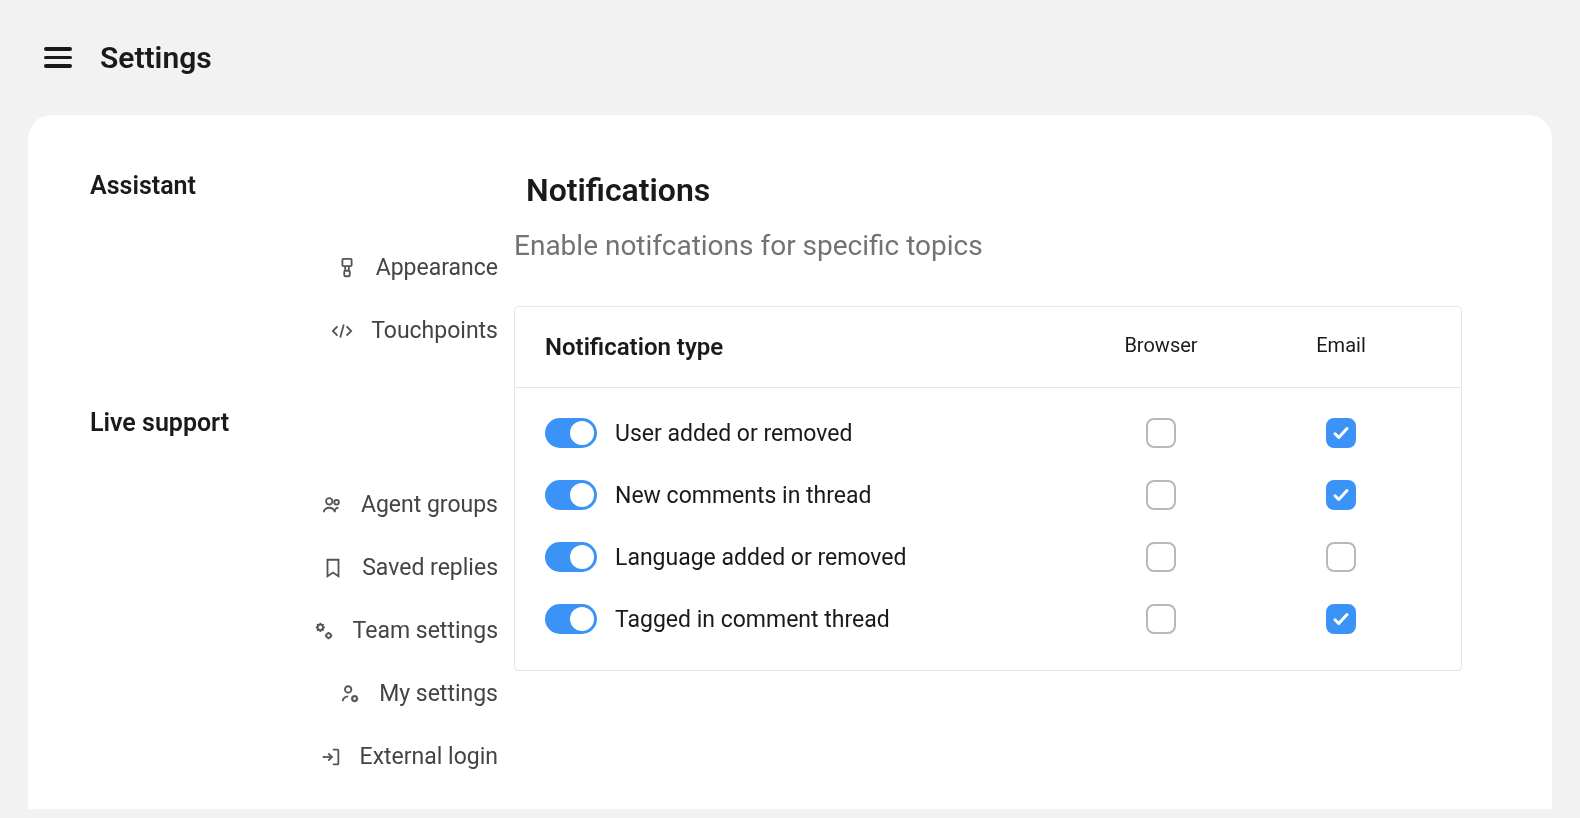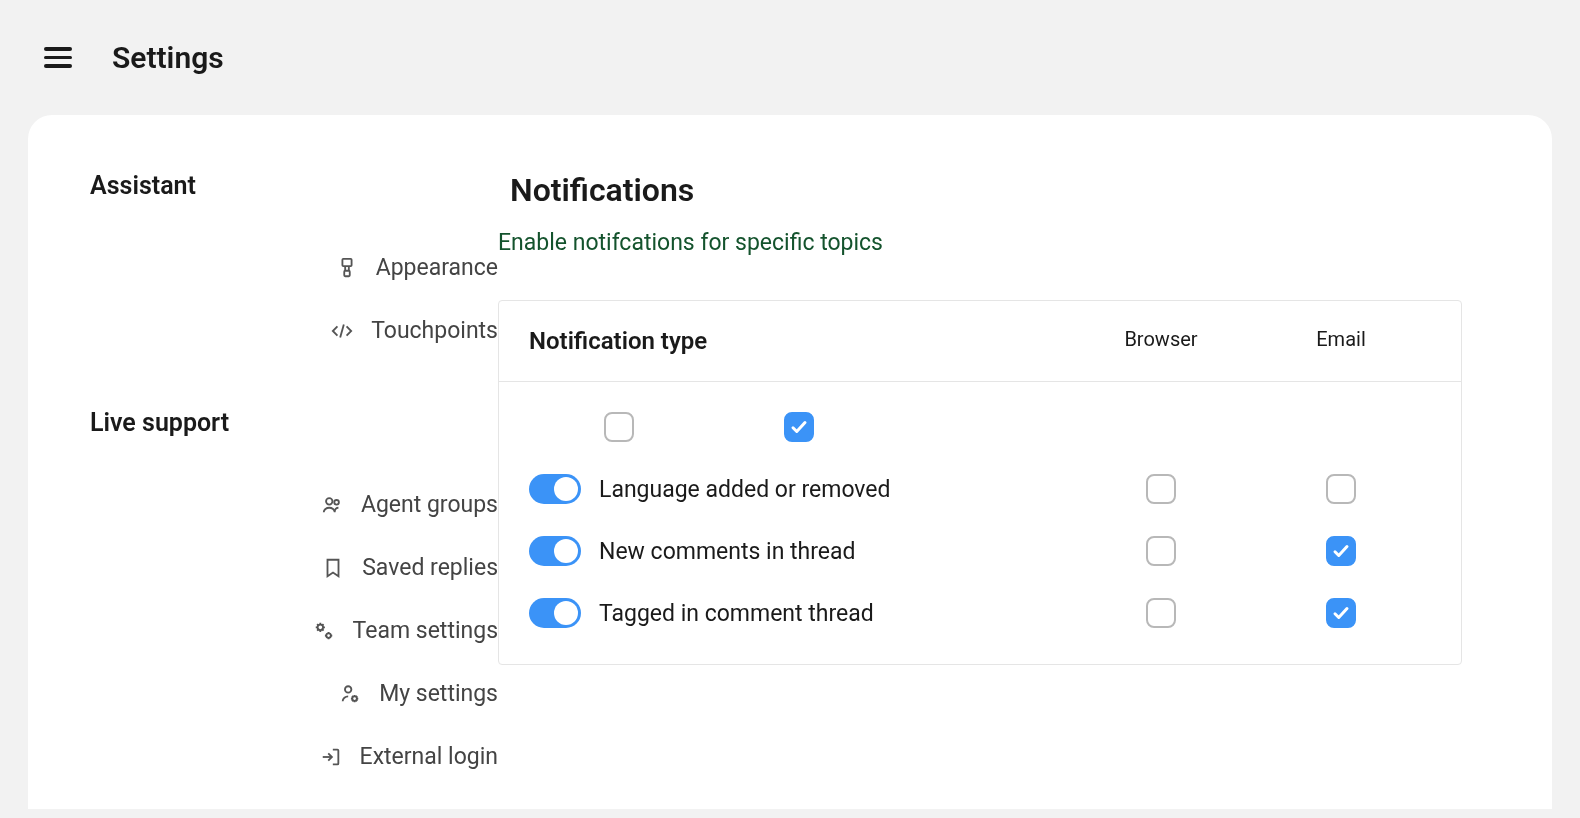--- a/index.html
+++ b/index.html
@@ -12,21 +12,21 @@
       background: #f2f2f2;
       color: #1a1a1a;
       width: 1580px;
       height: 818px;
       overflow: hidden;
     }
     .topbar {
       display: flex;
       align-items: center;
       padding: 40px 40px 40px 40px;
-      gap: 36px;
+      gap: 24px;
     }
     .hamburger {
       display: flex;
       flex-direction: column;
       gap: 5px;
       cursor: pointer;
       padding: 4px;
     }
     .hamburger span {
       width: 28px;
@@ -39,20 +39,21 @@
       font-weight: 600;
       color: #1a1a1a;
     }
     .main-card {
       background: #fff;
       border-radius: 24px 24px 0 0;
       margin: 0 28px;
       padding: 56px 0 0 0;
       height: calc(100% - 124px);
       display: flex;
+      gap: 16px;
     }
     .sidebar {
       width: 470px;
       padding-left: 62px;
     }
     .sidebar-section-title {
       font-size: 25px;
       font-weight: 650;
       color: #1a1a1a;
       margin-bottom: 36px;
@@ -87,22 +88,22 @@
       padding-right: 90px;
     }
     .content-title {
       font-size: 32px;
       font-weight: 650;
       color: #1a1a1a;
       margin-bottom: 20px;
       margin-left: 12px;
     }
     .content-subtitle {
-      font-size: 23px;
-      color: #14532d;
+      font-size: 28px;
+      color: #737373;
       margin-bottom: 44px;
     }
     .notif-table {
       border: 1px solid #e5e5e5;
       border-radius: 4px;
       overflow: hidden;
     }
     .notif-header {
       display: flex;
       padding: 26px 30px;
@@ -294,61 +295,67 @@
 
     <div class="notif-table">
       <div class="notif-header">
         <div class="notif-header-type">Notification type</div>
         <div class="notif-header-col">Browser</div>
         <div class="notif-header-col">Email</div>
       </div>
       <div class="notif-body" id="notif-body">
 
       <div class="notif-row">
+            <div class="notif-row-main">
+              <div class="toggle">
+                <div class="toggle-knob"></div>
+              </div>
+              <div class="notif-label">User added or removed</div>
+            </div>
             <div class="notif-col">
               <div class="checkbox"></div>
             </div>
             <div class="notif-col">
               <div class="checkbox checked">
                 <svg viewBox="0 0 24 24" fill="none" stroke="#fff" stroke-width="4" stroke-linecap="round" stroke-linejoin="round">
                   <polyline points="4,13 9,18 20,6"></polyline>
                 </svg>
               </div>
             </div>
           </div>
           <div class="notif-row">
             <div class="notif-row-main">
               <div class="toggle">
                 <div class="toggle-knob"></div>
               </div>
-              <div class="notif-label">Language added or removed</div>
-            </div>
-            <div class="notif-col">
-              <div class="checkbox"></div>
-            </div>
-            <div class="notif-col">
-              <div class="checkbox"></div>
+              <div class="notif-label">New comments in thread</div>
+            </div>
+            <div class="notif-col">
+              <div class="checkbox"></div>
+            </div>
+            <div class="notif-col">
+              <div class="checkbox checked">
+                <svg viewBox="0 0 24 24" fill="none" stroke="#fff" stroke-width="4" stroke-linecap="round" stroke-linejoin="round">
+                  <polyline points="4,13 9,18 20,6"></polyline>
+                </svg>
+              </div>
             </div>
           </div>
           <div class="notif-row">
             <div class="notif-row-main">
               <div class="toggle">
                 <div class="toggle-knob"></div>
               </div>
-              <div class="notif-label">New comments in thread</div>
-            </div>
-            <div class="notif-col">
-              <div class="checkbox"></div>
-            </div>
-            <div class="notif-col">
-              <div class="checkbox checked">
-                <svg viewBox="0 0 24 24" fill="none" stroke="#fff" stroke-width="4" stroke-linecap="round" stroke-linejoin="round">
-                  <polyline points="4,13 9,18 20,6"></polyline>
-                </svg>
-              </div>
+              <div class="notif-label">Language added or removed</div>
+            </div>
+            <div class="notif-col">
+              <div class="checkbox"></div>
+            </div>
+            <div class="notif-col">
+              <div class="checkbox"></div>
             </div>
           </div>
           <div class="notif-row">
             <div class="notif-row-main">
               <div class="toggle">
                 <div class="toggle-knob"></div>
               </div>
               <div class="notif-label">Tagged in comment thread</div>
             </div>
             <div class="notif-col">

